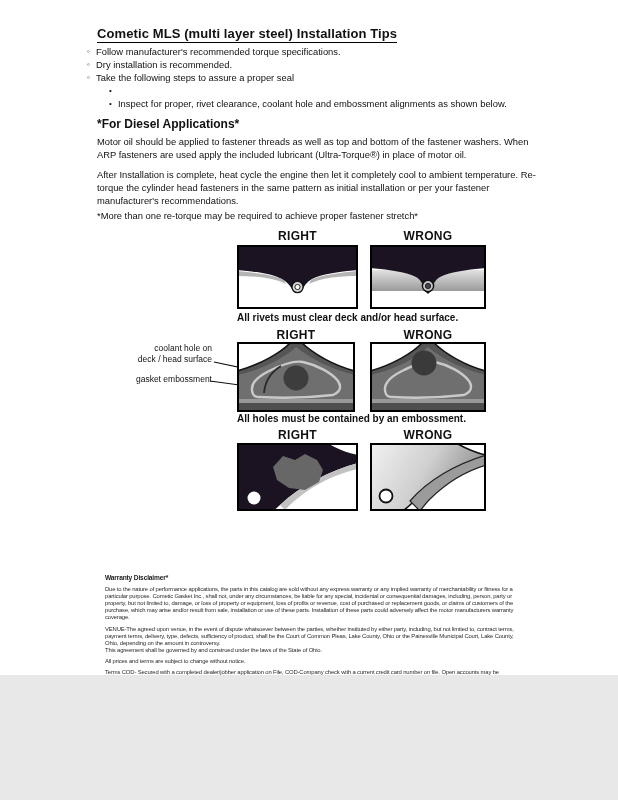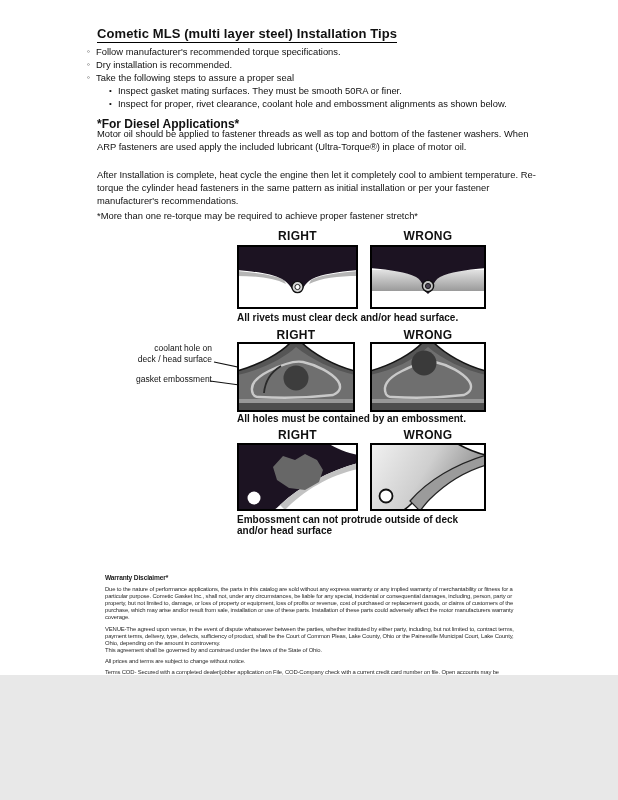--- a/index.html
+++ b/index.html
@@ -12,21 +12,21 @@
   #title{
     left:97px;top:26px;font-size:13px;font-weight:bold;
     border-bottom:1.6px solid #000;padding-bottom:1px;letter-spacing:.1px;
   }
   #bullet-list{left:87px;top:46px;width:470px;font-size:9.4px;line-height:11px;}
   .bullet-row{display:flex;margin-bottom:2px;}
   .bullet-row.sub{margin-left:22px;}
   .marker{width:9px;flex:0 0 9px;font-size:8px;line-height:11px;}
   #diesel-heading{left:97px;top:117px;font-size:12px;font-weight:bold;}
   .para{left:97px;width:452px;font-size:9.4px;line-height:13px;}
-  #diesel-para-1{top:127px;}
+  #diesel-para-1{top:135px;}
   #diesel-para-2{top:168px;}
   #diesel-note{top:209px;}
   .fig-label{font-size:12px;font-weight:600;text-align:center;letter-spacing:.3px;}
   .fig-caption{font-size:10px;font-weight:600;line-height:10.5px;}
   .fig-box{display:block;}
   .ann{width:112px;left:100px;font-size:8.5px;line-height:10.5px;text-align:right;color:#111;}
   #disclaimer{
     left:105px;top:574px;width:418px;font-size:5.9px;line-height:7.1px;
     letter-spacing:-0.15px;color:#2b2b2b;
   }
@@ -50,21 +50,20 @@
     <div class="bullet-row">
       <span class="marker">◦</span>
       <span>Dry installation is recommended.</span>
     </div>
     <div class="bullet-row">
       <span class="marker">◦</span>
       <span>Take the following steps to assure a proper seal</span>
     </div>
     <div class="bullet-row sub">
       <span class="marker">•</span>
-      <span>Inspect gasket mating surfaces.  They must be smooth 50RA or finer.</span>
     </div>
     <div class="bullet-row sub">
       <span class="marker">•</span>
       <span>Inspect for proper, rivet clearance, coolant hole and embossment alignments as shown below.</span>
     </div>
   </div>
 
   <div id="diesel-heading" class="abs">*For Diesel Applications*</div>
   <div id="diesel-para-1" class="abs para">Motor oil should be applied to fastener threads as well as top and bottom of the fastener washers. When ARP fasteners are used apply the included lubricant (Ultra-Torque®) in place of motor oil.</div>
   <div id="diesel-para-2" class="abs para">After Installation is complete, heat cycle the engine then let it completely cool to ambient temperature. Re-torque the cylinder head fasteners in the same pattern as initial installation or per your fastener manufacturer's recommendations.</div>
@@ -163,24 +162,20 @@
           <stop offset="1" stop-color="#8d8d8d"></stop>
       </linearGradient>
     </defs>
     <rect width="116" height="68" fill="#ffffff"></rect>
     <path d="M0,0 L86,0 C95,5 106,10 116,12 L116,20 C88,28 60,43 40,62 C37,65 35,66 33,68 L0,68 Z" fill="url(#silver)" stroke="#111" stroke-width="1.6"></path>
     <path d="M116,12 C86,21 58,37 40,58 L50,68 C53,64 56,60 60,56 C76,40 96,28 116,22 Z" fill="#9b9b9b" stroke="#222" stroke-width="1.2"></path>
     <circle cx="16" cy="53" r="6.5" fill="#ffffff" stroke="#111" stroke-width="1.8"></circle>
     <rect x="1" y="1" width="114" height="66" fill="none" stroke="#000" stroke-width="2"></rect>
   </svg>
 
-  <div class="abs fig-caption" style="left:237px;top:515px;width:260px;">
-    <div>Embossment can not protrude outside of deck</div>
-    <div>and/or head surface</div>
-  </div>
 
   <div id="disclaimer" class="abs">
     <h4>Warranty Disclaimer*</h4>
     <p class="dp">Due to the nature of performance applications, the parts in this catalog are sold without any express warranty or any implied warranty of merchantability or fitness for a particular purpose.  Cometic Gasket Inc., shall not, under any circumstances, be liable for any special, incidental or consequential damages, including, person, party or property, but not limited to, damage, or loss of property or equipment, loss of profits or revenue, cost of purchased or replacement goods, or claims of customers of the purchase, which may arise and/or result from sale, installation or use of these parts.  Installation of these parts could adversely affect the motor manufacturers warranty coverage.</p>
     <p class="dp tight">VENUE-The agreed upon venue, in the event of dispute whatsoever between the parties, whether instituted by either party, including, but not limited to, contract terms, payment terms, delivery, type, defects, sufficiency of product, shall be the Court of Common Pleas, Lake County, Ohio or the Painesville Municipal Court, Lake County, Ohio, depending on the amount in controversy.</p>
     <p class="dp">This agreement shall be governed by and construed under the laws of the State of Ohio.</p>
     <p class="dp">All prices and terms are subject to change without notice.</p>
     <p class="dp">Terms COD- Secured with a completed dealer/jobber application on File, COD-Company check with a current credit card number on file.  Open accounts may be established by well rated firms.  A credit application is available upon request.  Open accounts are due payable Net 30 days from date of invoice.  No statement will be sent.  If an account becomes 60 or more days past due, it is subject to being placed on credit hold.  No orders will be shipped or new orders accepted until past due balance is paid.  If an account becomes 90 or more days past due, it is subject to being placed for collections.  All costs of collection are the responsibility of the customer, including attorney fees, court costs, and other expenses of litigation.</p>
     <p class="dp">Returns- Authorized (RGA) must be obtained in advance on all returns.  A packing slip or invoice number must accompany the merchandise.  No returns after 30 days from invoice date.  All returns are subject to a 25% restocking charge.  All custom designed and custom manufactured gaskets are non-returnable.</p>
     <p class="dp tight">Only catalog parts are returnable.</p>

